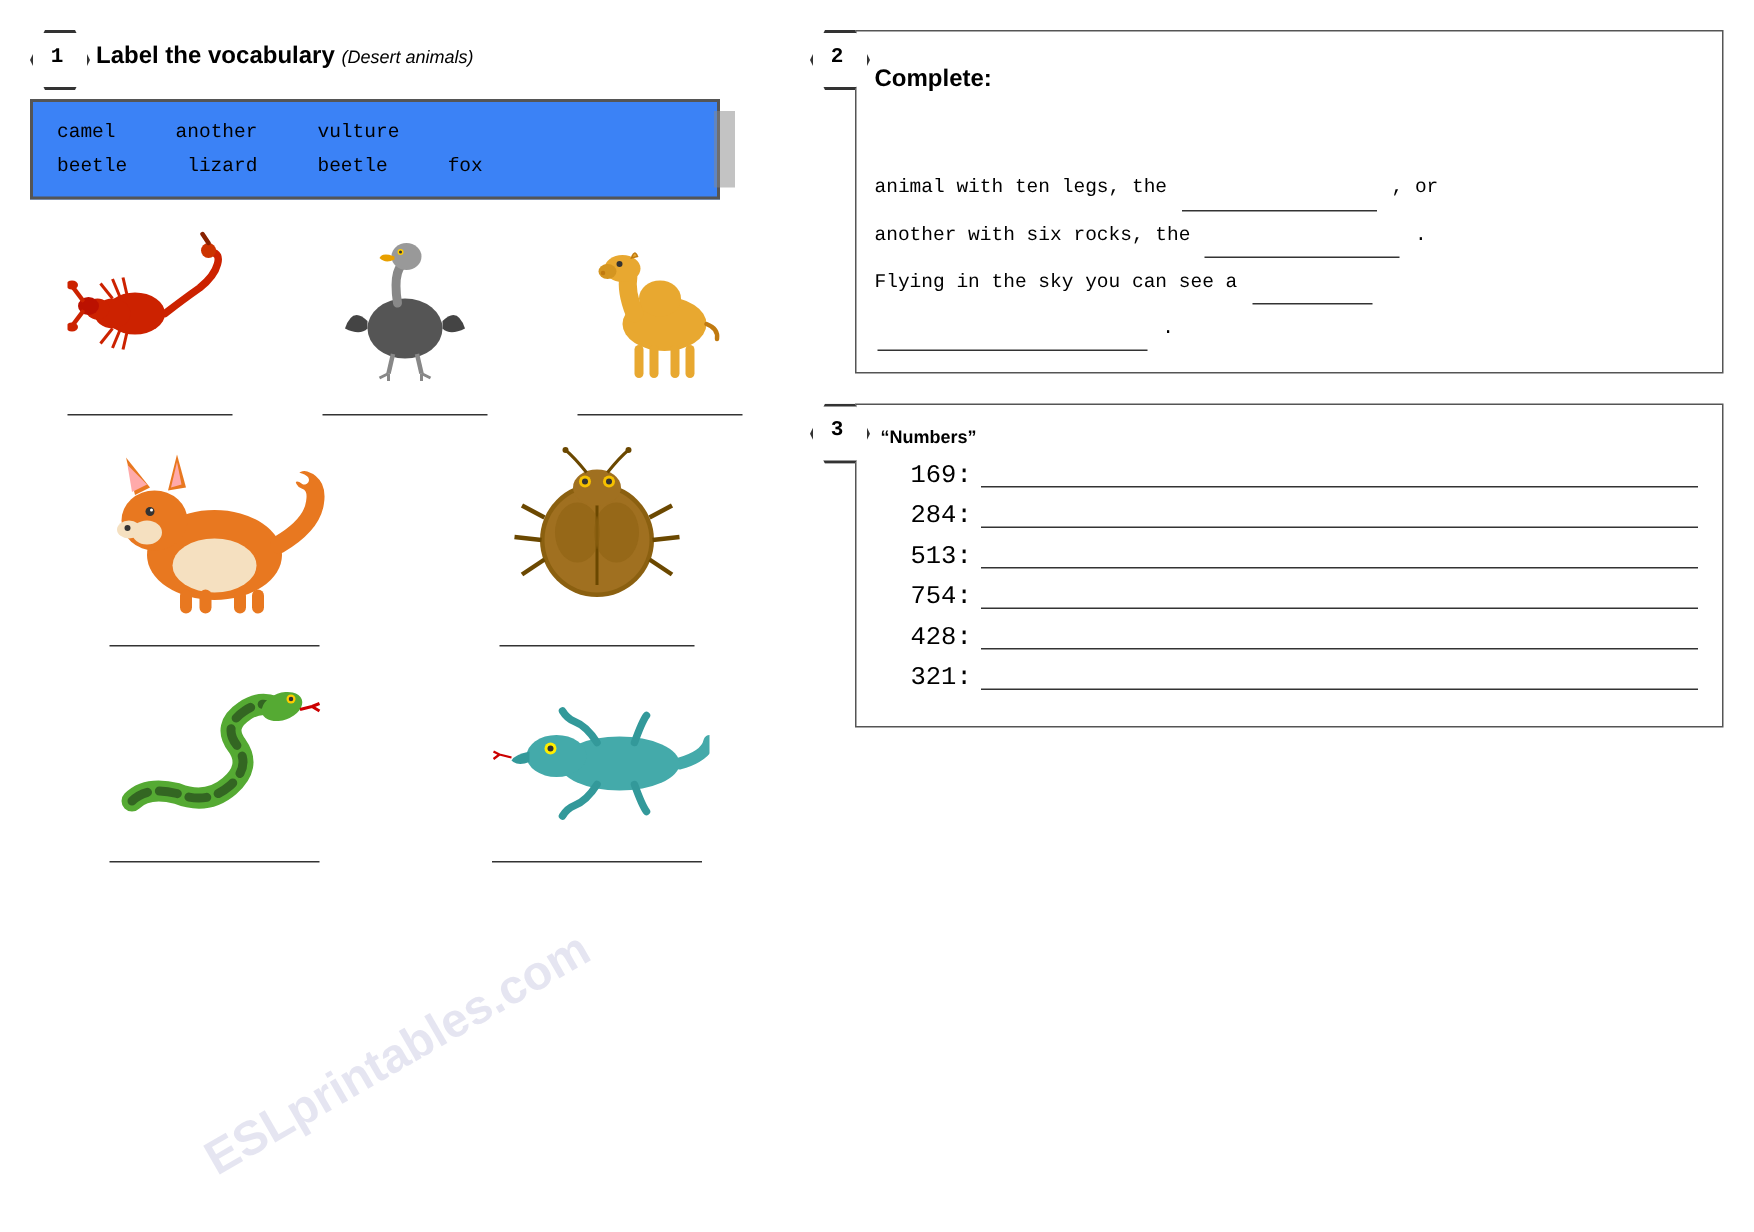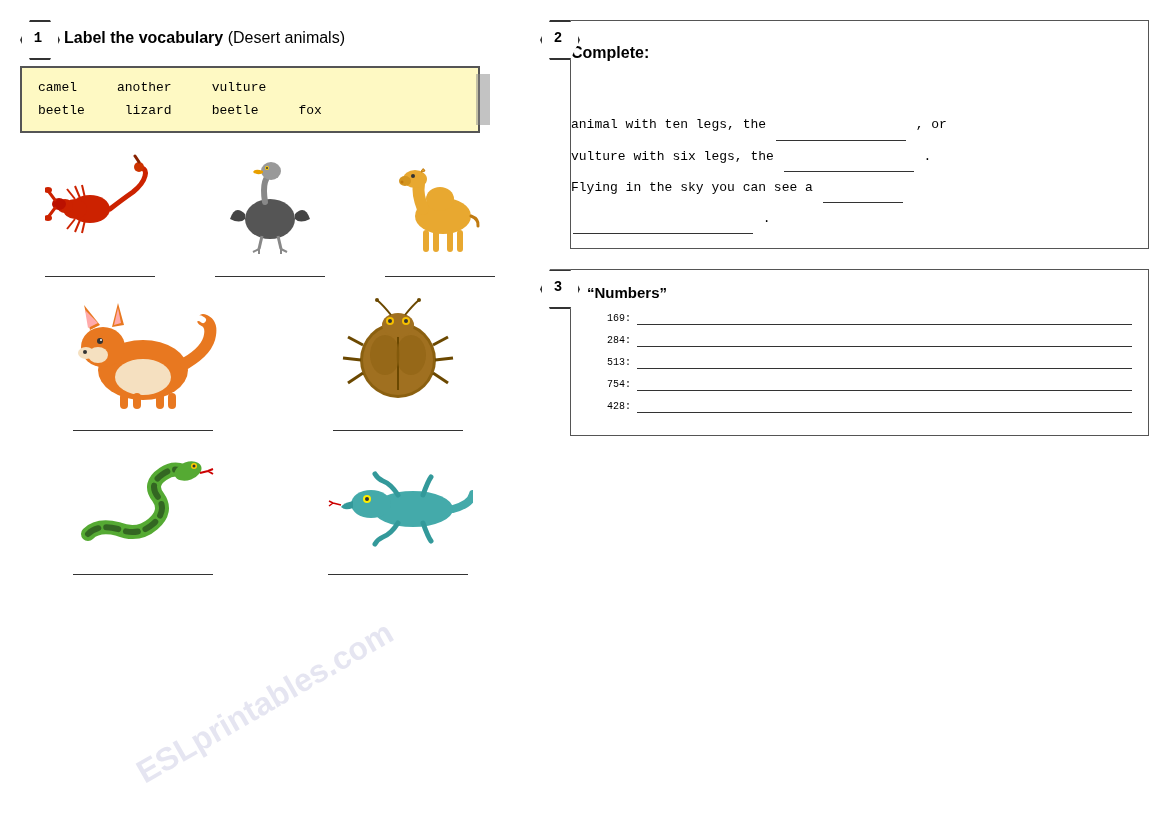--- a/index.html
+++ b/index.html
@@ -64,28 +64,29 @@
     }
 
     .section-title {
       font-size: 16px;
       font-weight: bold;
       font-family: Arial, sans-serif;
     }
 
     .section-title .parenthetical {
       font-weight: normal;
-      font-size: 16px;
+      font-size: 12px;
+      font-style: italic;
     }
 
     .vocab-box {
       border: 2px solid #555;
       padding: 8px 16px;
       margin-bottom: 16px;
-      background: #fef9c3;
+      background: #3b82f6;
       position: relative;
       width: 460px;
     }
 
     .vocab-box::after {
       content: '';
       position: absolute;
       right: -12px;
       top: 6px;
       width: 14px;
@@ -166,21 +167,21 @@
     }
 
     .section2-wrapper {
       display: flex;
       align-items: flex-start;
       gap: 0;
     }
 
     .section2-box {
       border: 1.5px solid #555;
-      padding: 14px 0;
+      padding: 14px 12px;
       flex: 1;
       min-height: 200px;
       font-family: 'Courier New', Courier, monospace;
       font-size: 13px;
       line-height: 2.2;
     }
 
     .section2-title {
       font-size: 16px;
       font-weight: bold;
@@ -219,35 +220,35 @@
       flex: 1;
     }
 
     .section3-box {
       border: 1.5px solid #555;
       padding: 14px 16px;
       flex: 1;
     }
 
     .section3-title {
-      font-size: 15px;
+      font-size: 12px;
       font-weight: bold;
       font-family: Arial, sans-serif;
       margin-bottom: 10px;
     }
 
     .numbers-list {
       list-style: disc;
       padding-left: 20px;
     }
 
     .numbers-list li {
       margin-bottom: 8px;
       font-family: 'Courier New', Courier, monospace;
-      font-size: 10px;
+      font-size: 17px;
       display: flex;
       align-items: center;
       gap: 4px;
     }
 
     .number-fill-line {
       display: inline-block;
       border-bottom: 1px solid #333;
       flex: 1;
       height: 14px;
@@ -529,21 +530,21 @@
         </div>
         <div style="line-height:2.4;">
           <br>
           <span>
             <span>animal with ten legs, the</span>
             <span class="fill-line"></span>
             <span>, or</span>
           </span>
           <br>
           <span>
-            <span>vulture with six legs, the</span>
+            <span>another with six rocks, the</span>
             <span class="fill-line"></span>
             <span>.</span>
           </span>
           <br>
           <span>
             <span>Flying in the sky you can see a</span>
             <span class="fill-line-short"></span>
           </span>
           <br>
           <span class="fill-line-long" style="margin-top:4px;"></span>
@@ -572,18 +573,22 @@
               <span class="number-fill-line"></span>
             </li>
             <li>
               <span>754:</span>
               <span class="number-fill-line"></span>
             </li>
             <li>
               <span>428:</span>
               <span class="number-fill-line"></span>
             </li>
+            <li>
+              <span>321:</span>
+              <span class="number-fill-line"></span>
+            </li>
           </ul>
       </div>
     </div>
 
   </div>
 </div>
 
 </body></html>

